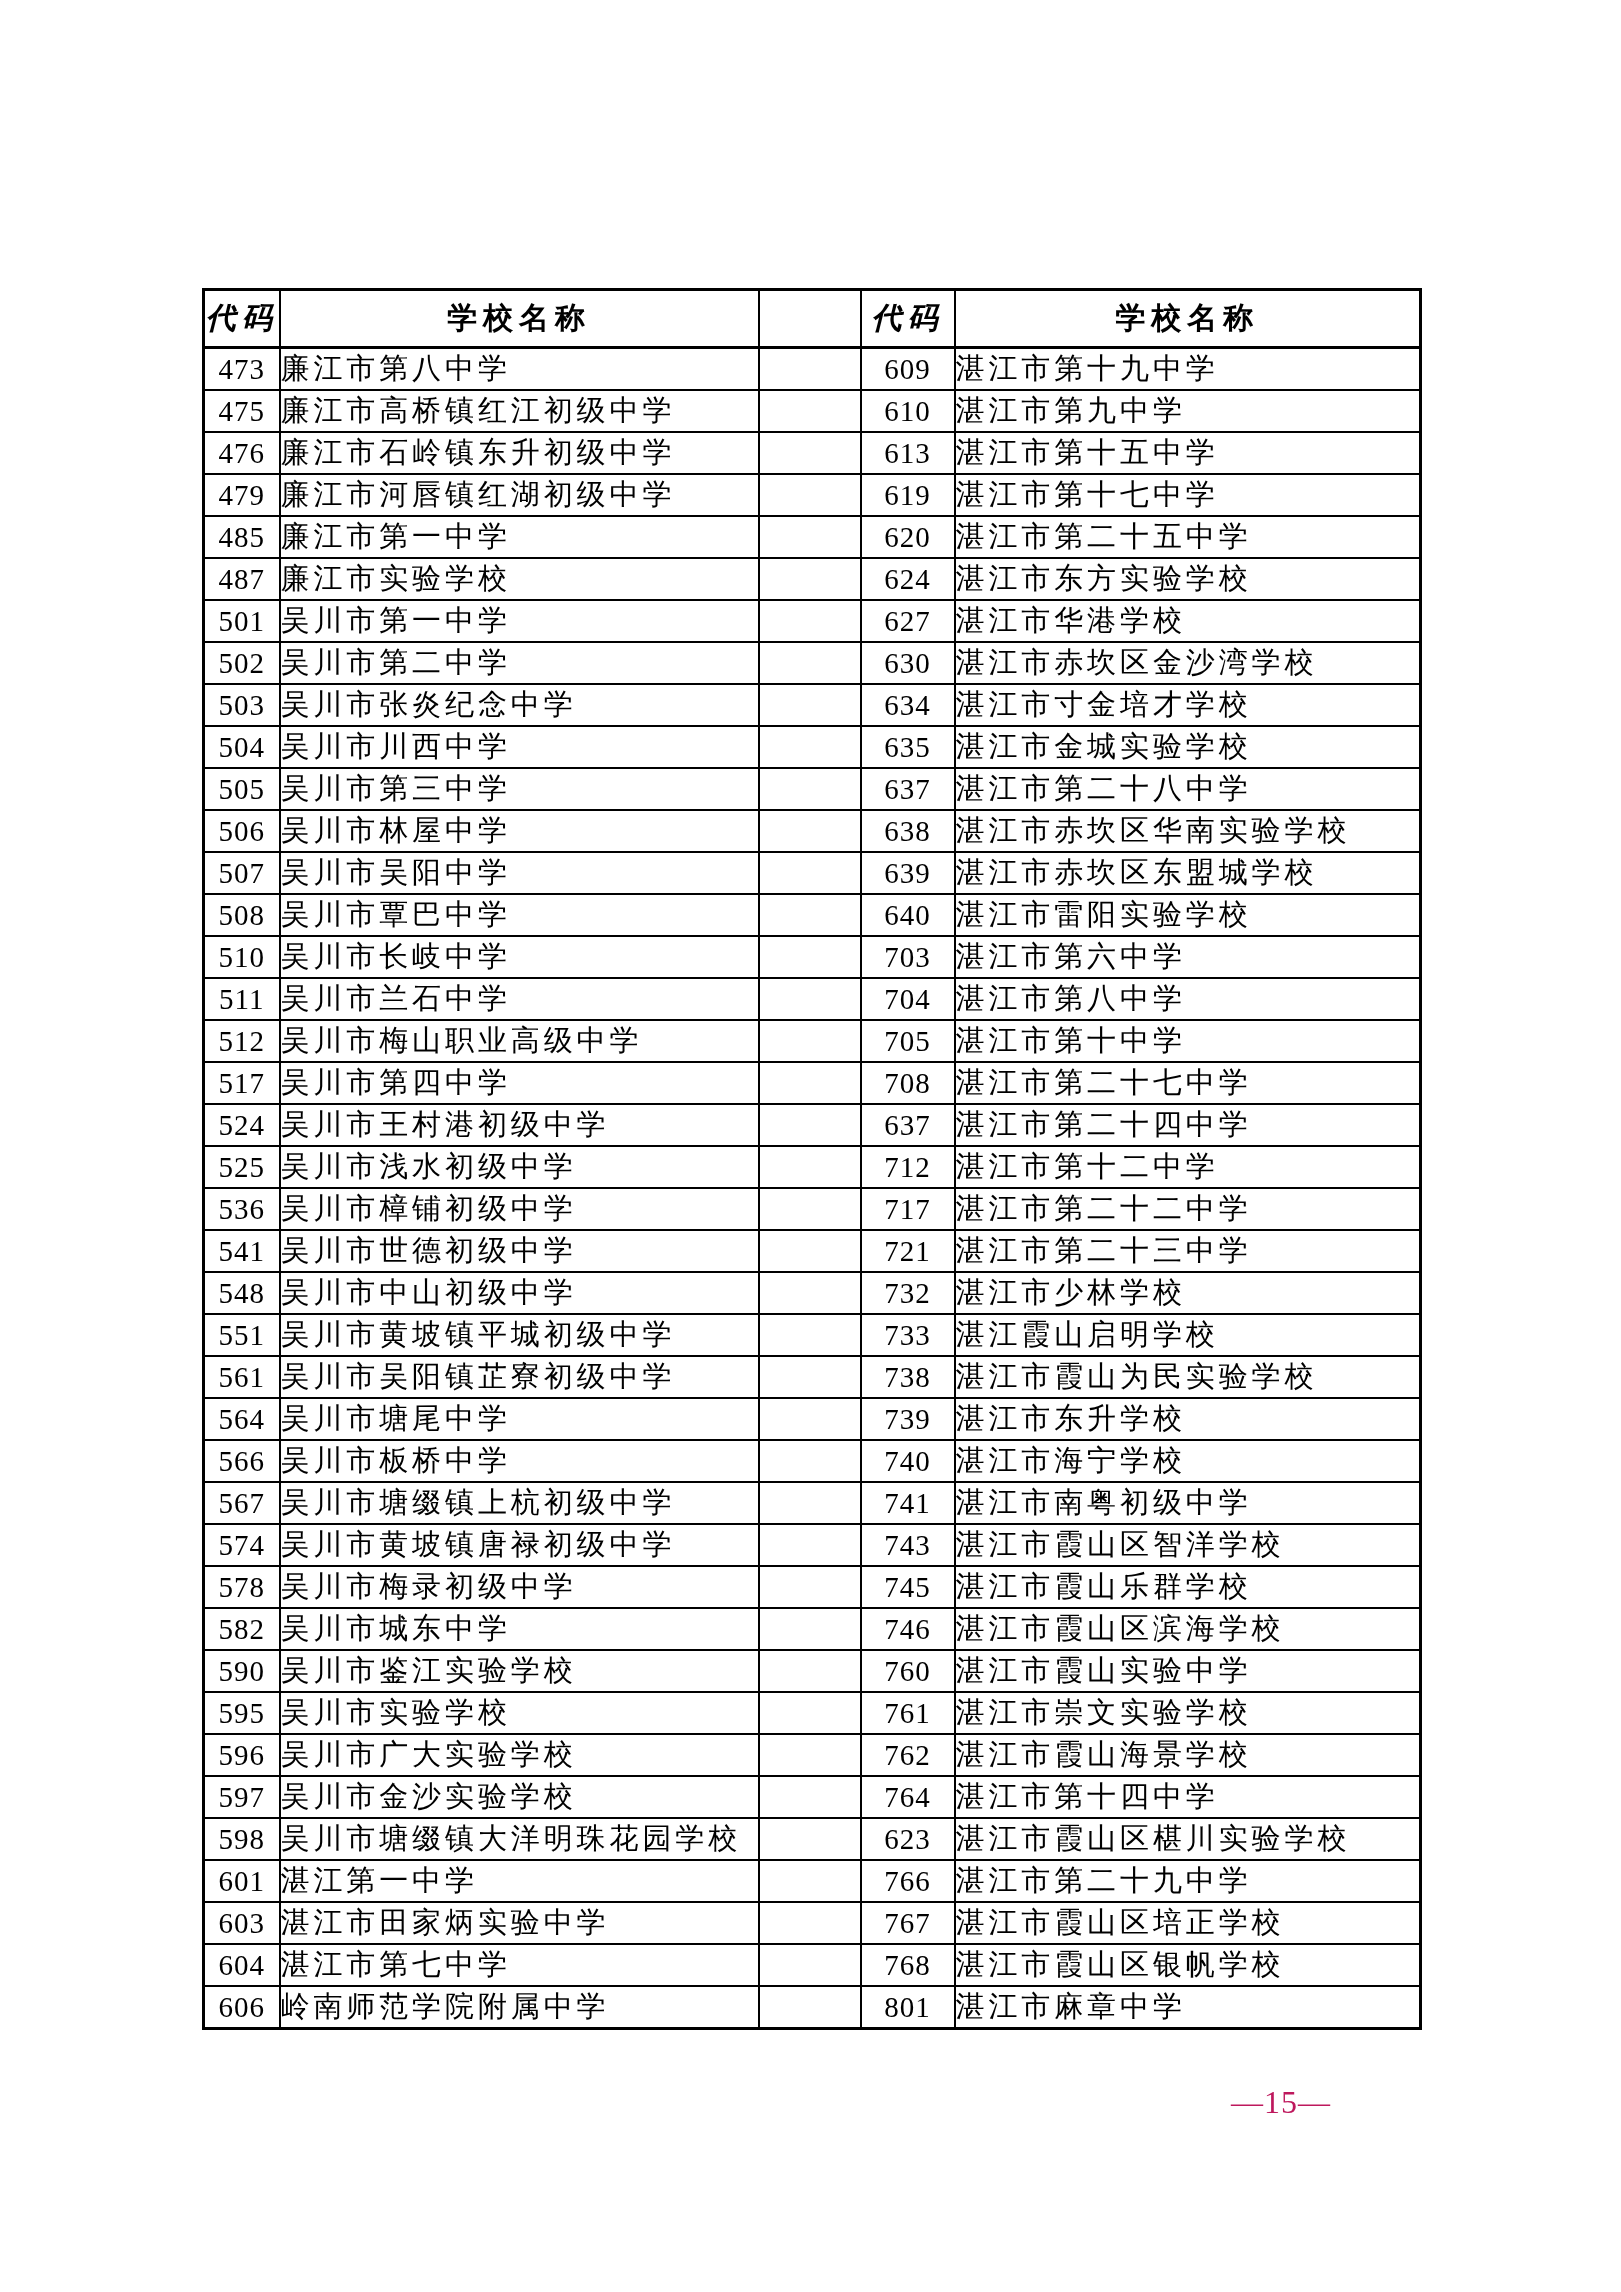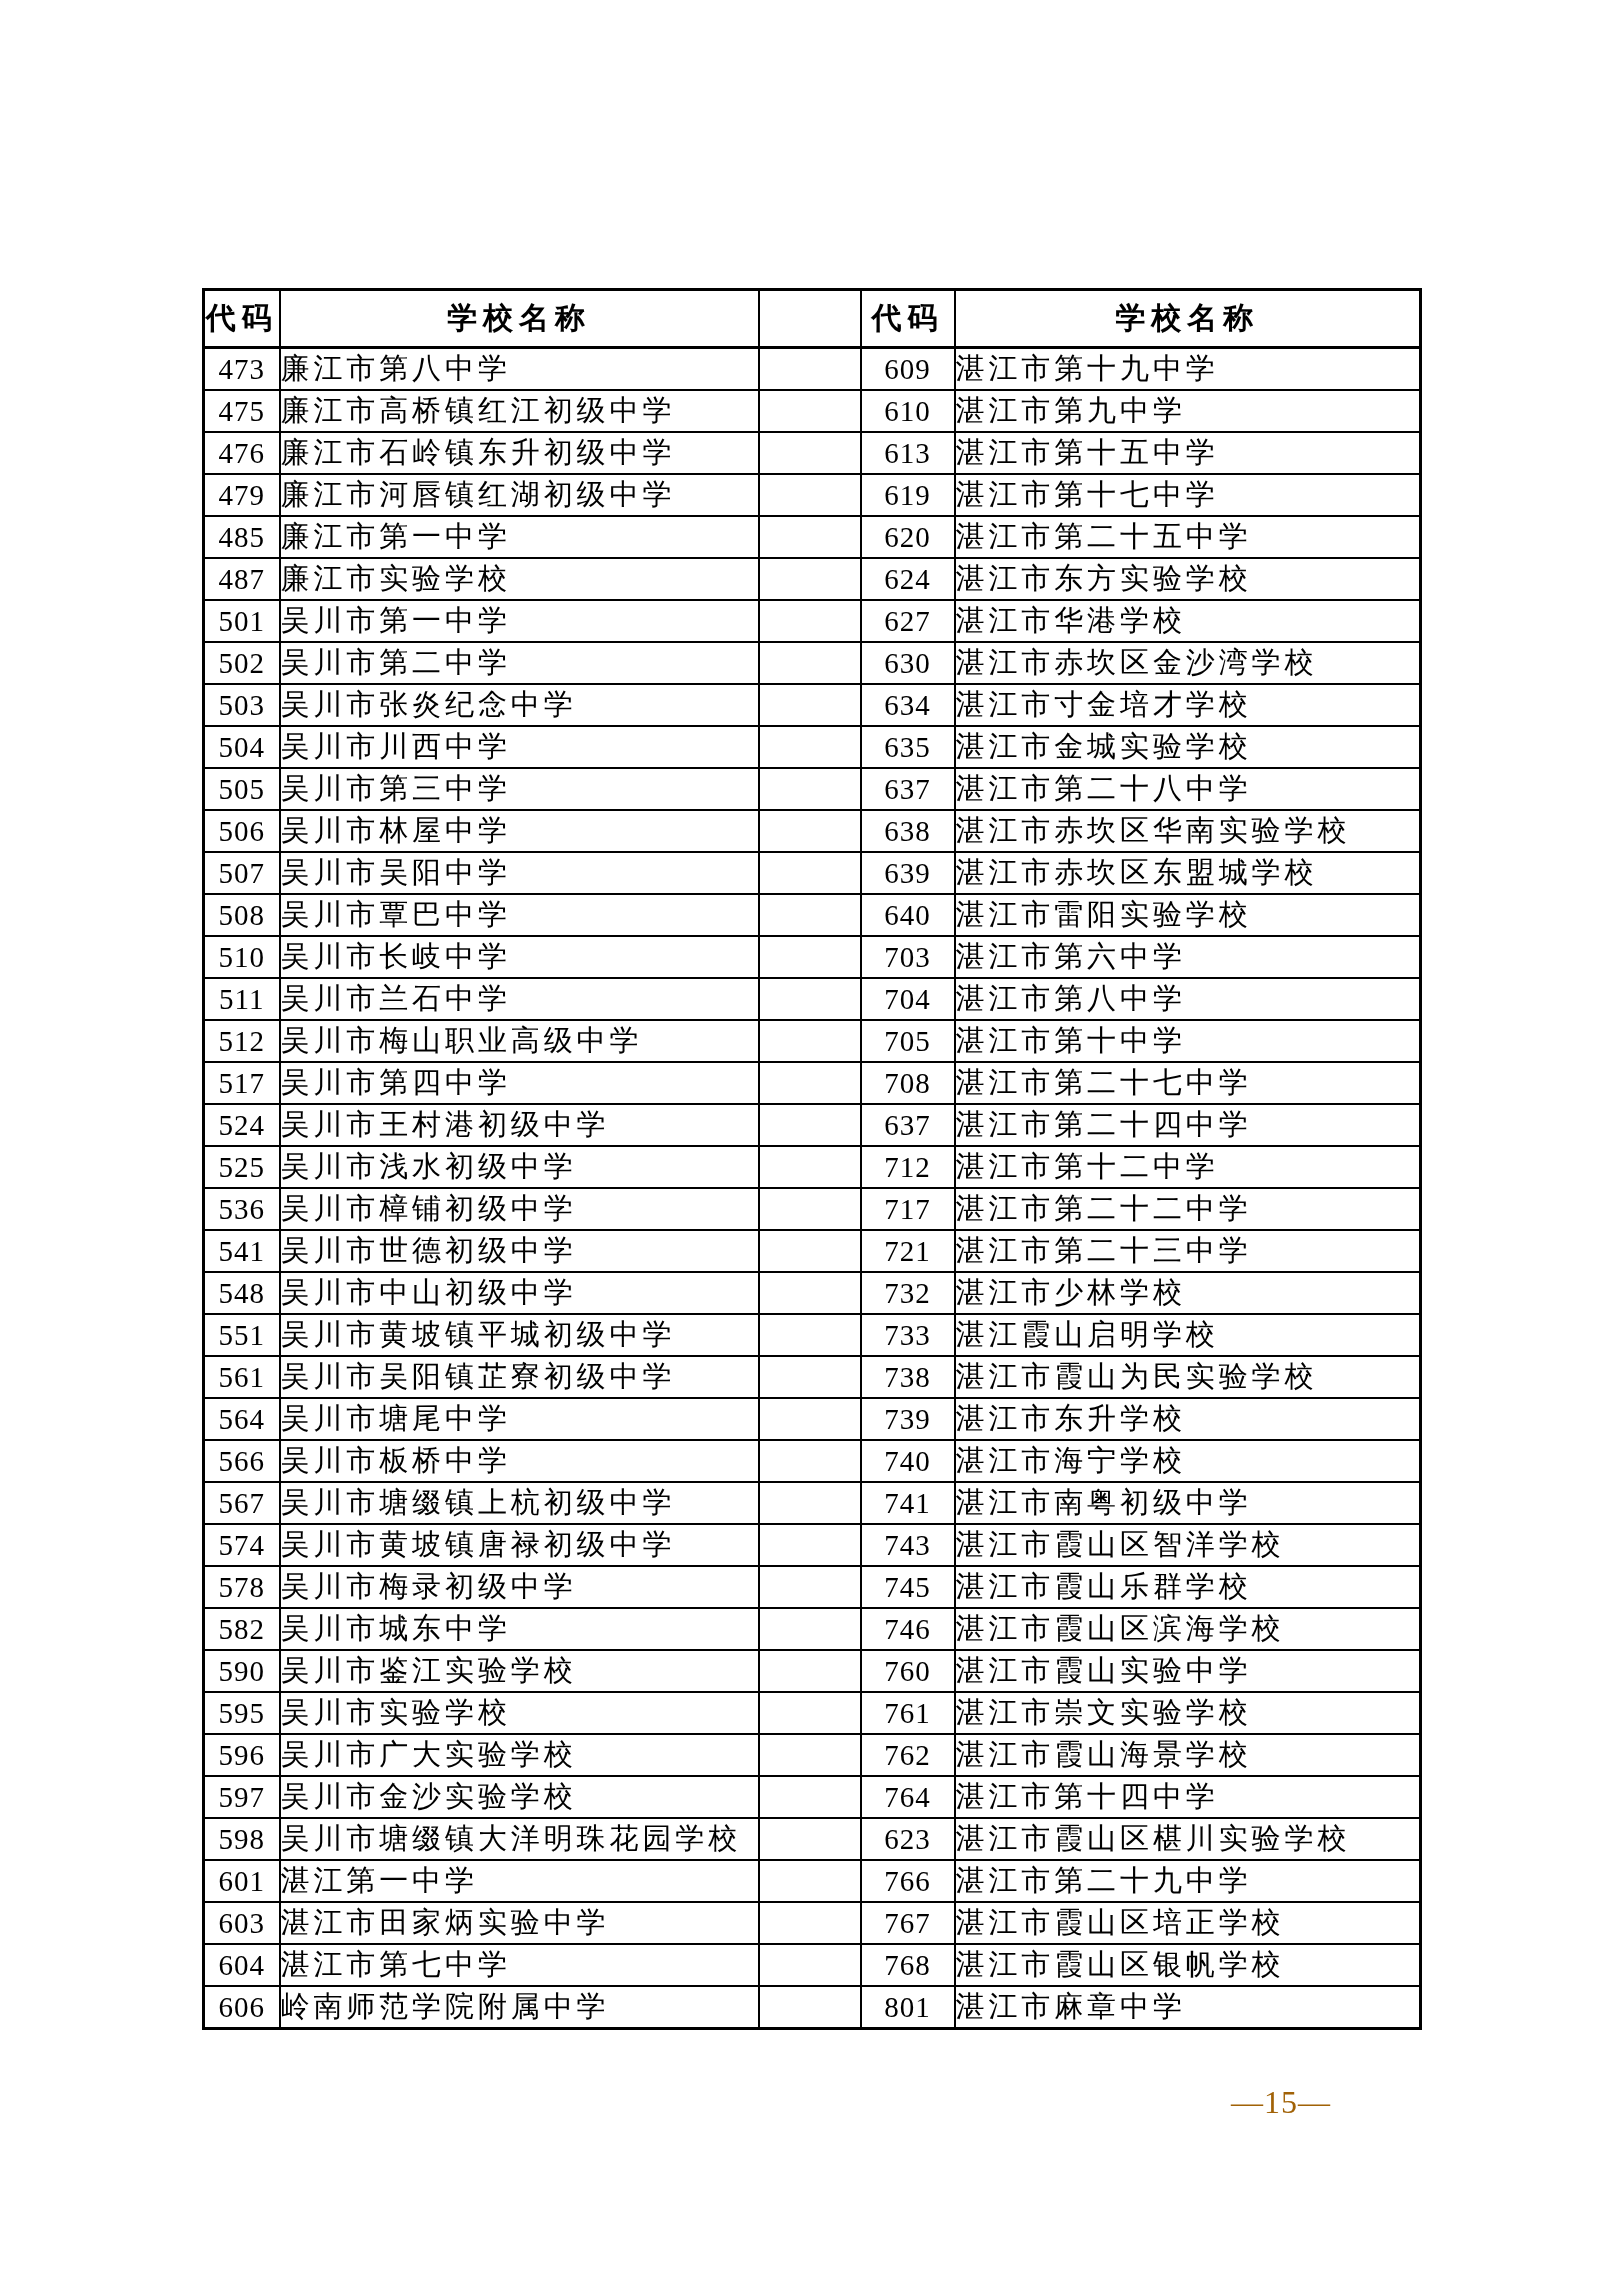--- a/index.html
+++ b/index.html
@@ -47,27 +47,27 @@
     text-align: left;
     font-size: 29px;
     letter-spacing: 3.9px;
     padding-left: 5.9px;
     white-space: nowrap;
   }
   td.spacer, th.spacer {
     border-left: 2.9px solid #000;
     border-right: 2.9px solid #000;
   }
-  th.code-h { border-right: 2.9px solid #000; }
+  th.code-h { border-right: 2.9px solid #000; font-style: italic; }
   .pagenum {
     position: absolute;
     left: 1231px; top: 2084px;
     font-size: 32px;
     letter-spacing: 1px;
-    color: #a16207;
+    color: #be185d;
   }
 </style>
 </head>
 <body>
 
 <div class="sheet">
   <table class="schools">
     <colgroup>
       <col style="width:76px">
       <col style="width:479px">

